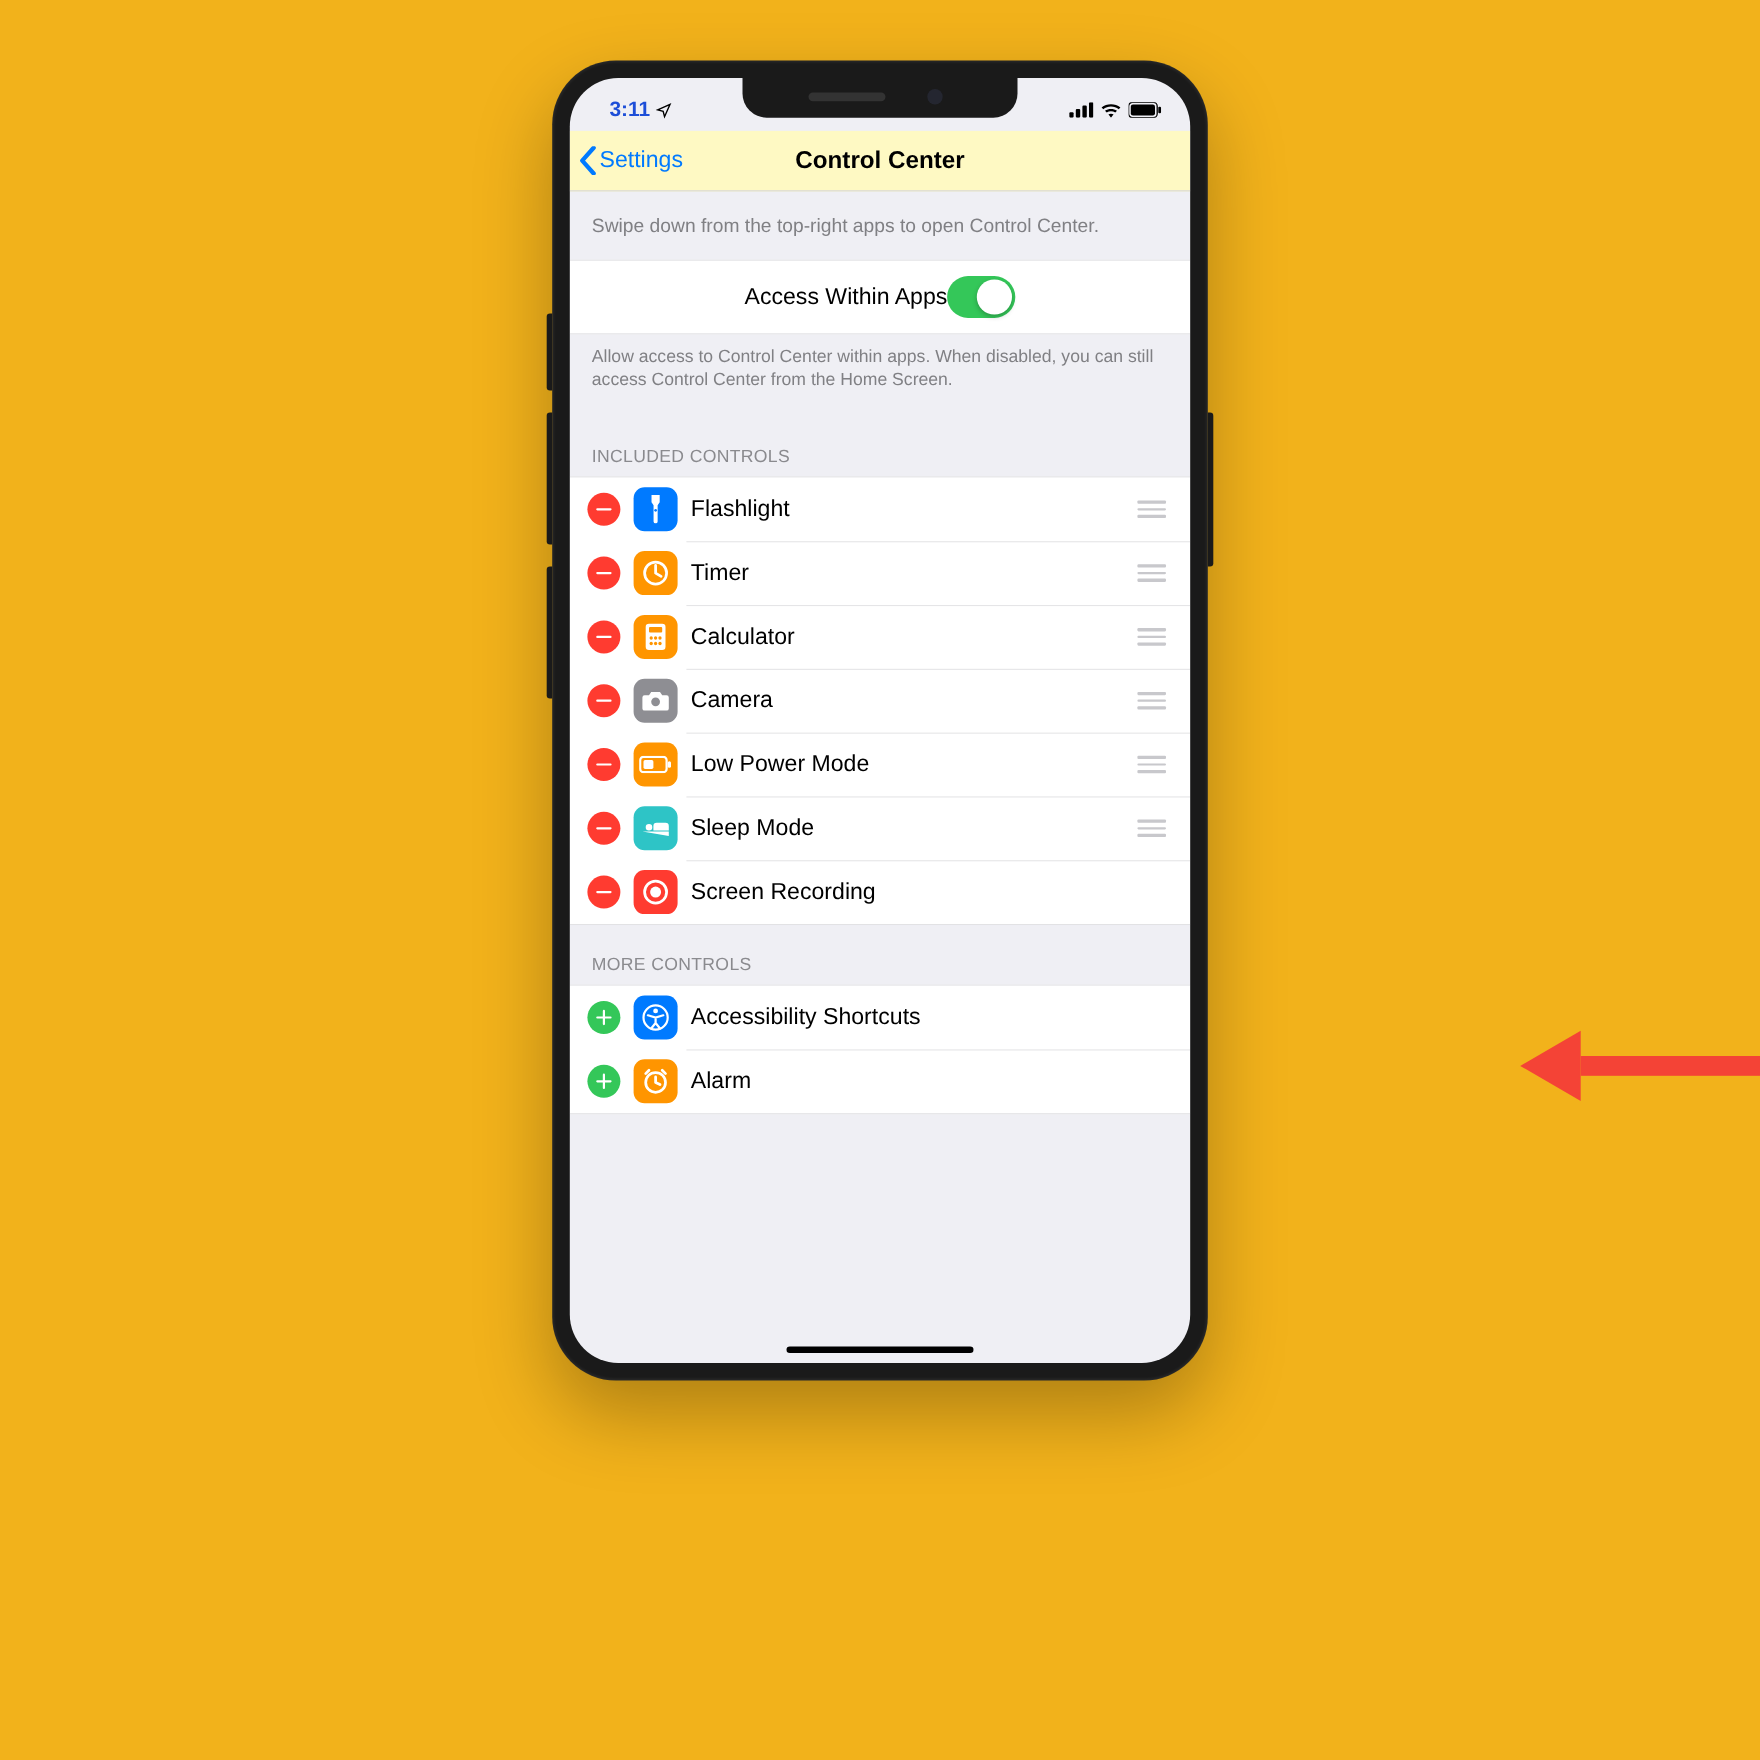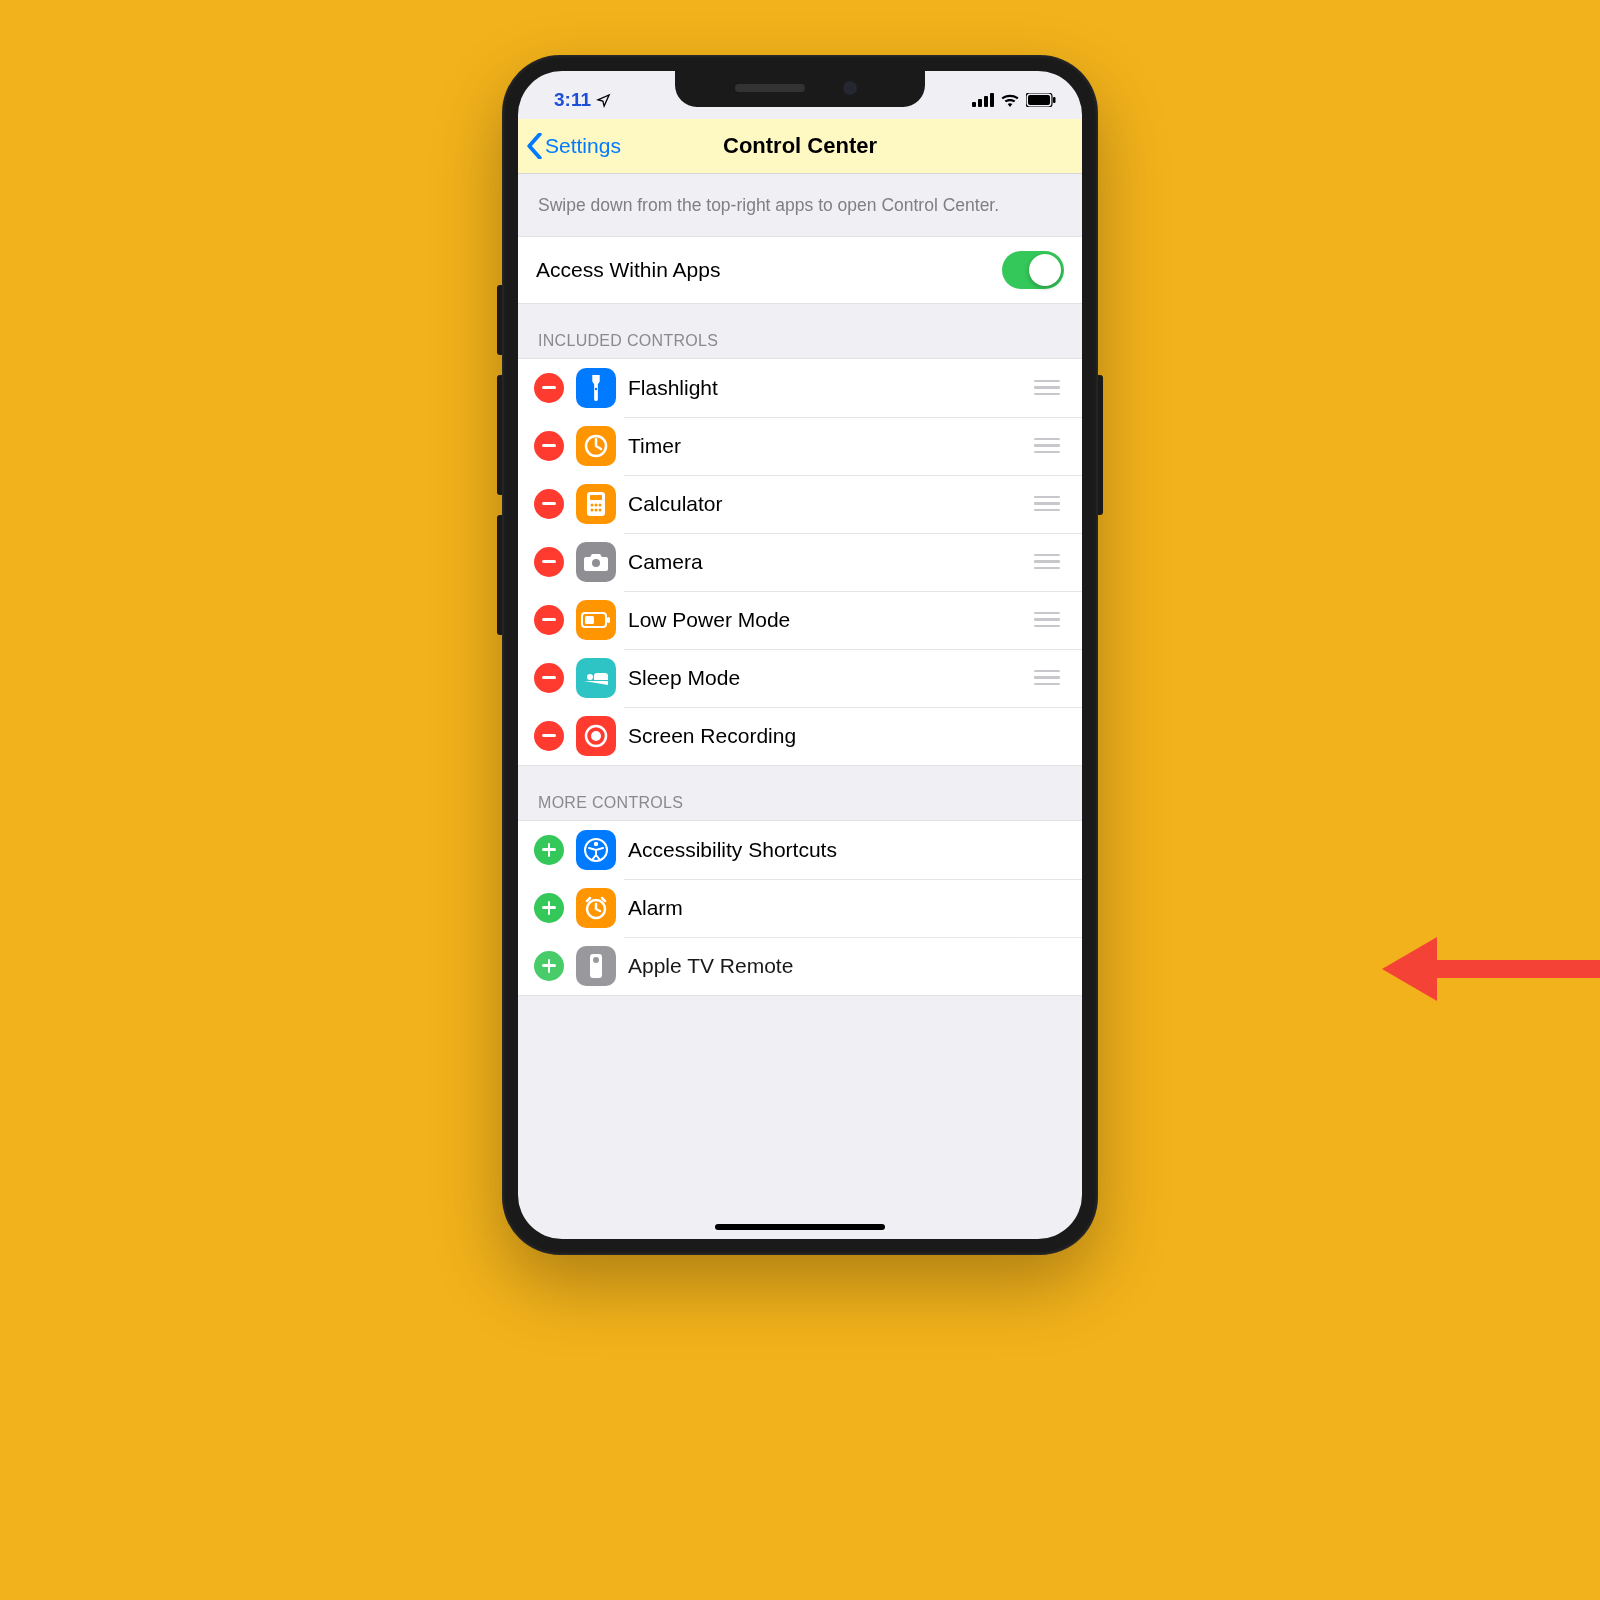--- a/index.html
+++ b/index.html
@@ -56,21 +56,21 @@
   .navbar {
     height: 55px; background:#fef9c3; border-bottom:1px solid #d6d6d8;
     display:flex;align-items:center;position:relative;
   }
   .back {
     position:absolute;left:8px;display:flex;align-items:center;color:#007aff;font-size:21px;
   }
   .title { margin:0 auto; font-size:22px; font-weight:600; }
   .content{height:calc(100% - 103px);overflow:hidden;}
   .hint{padding:20px 20px 18px;font-size:17.5px;color:#808084;line-height:1.35;}
-  .cell{background:#fff;border-top:1px solid #e2e2e4;border-bottom:1px solid #e2e2e4;padding:14px 18px;display:flex;align-items:center;justify-content:space-between;}
+  .cell{background:#fff;border-top:1px solid #e2e2e4;border-bottom:1px solid #e2e2e4;padding:14px 18px;display:flex;align-items:center;justify-content:center;}
   .cell-title{font-size:21px;color:#000;}
   .subhint{padding:10px 20px 22px;font-size:16px;color:#808084;line-height:1.35;}
   .header{padding:28px 20px 8px;font-size:16px;color:#8a8a8e;letter-spacing:.3px;}
   .list{background:#fff;border-top:1px solid #e2e2e4;border-bottom:1px solid #e2e2e4;}
   .row{display:flex;align-items:center;padding:9px 18px 9px 16px;gap:12px;position:relative;}
   .row + .row::before{content:"";position:absolute;top:0;left:106px;right:0;height:1px;background:#e5e5e7;}
   .action-btn{width:30px;height:30px;border-radius:50%;display:flex;align-items:center;justify-content:center;flex-shrink:0;}
   .remove{background:#ff3b30;}
   .add{background:#34c759;}
   .action-btn .bar{width:14px;height:2.5px;background:#fff;border-radius:2px;}
@@ -135,20 +135,21 @@
         <div class="title">Control Center</div>
       </div>
 
       <div class="content">
         <div class="hint">Swipe down from the top-right apps to open Control Center.</div>
 
         <div class="cell">
           <span class="cell-title">Access Within Apps</span>
           <div class="toggle"></div>
         </div>
+        <div class="subhint">Allow access to Control Center within apps. When disabled, you can still access Control Center from the Home Screen.</div>
 
         <div class="header">INCLUDED CONTROLS</div>
         <div class="list">
 
           <div class="row">
             <div class="action-btn remove">
                 <div class="bar"></div>
               </div>
             <div class="appicon" style="background:#007aff">
               <svg width="20" height="26" viewBox="0 0 20 28">
@@ -294,30 +295,20 @@
             <div class="action-btn add"></div>
             <div class="appicon" style="background:#ff9500">
               <svg width="26" height="26" viewBox="0 0 26 26">
                   <circle cx="13" cy="14" r="9" fill="none" stroke="#fff" stroke-width="2.5"></circle>
                   <path d="M13 14 L13 9 M13 14 L17 16 M4 6 L7 3 M22 6 L19 3" stroke="#fff" stroke-width="2.5" stroke-linecap="round"></path>
                 </svg>
             </div>
             <span class="row-label">Alarm</span>
           </div>
 
-          <div class="row" style="opacity:.9;">
-            <div class="action-btn add"></div>
-            <div class="appicon" style="background:#8e8e93">
-              <svg width="14" height="26" viewBox="0 0 14 26">
-                  <rect x="1" y="1" width="12" height="24" rx="3" fill="#fff"></rect>
-                  <circle cx="7" cy="7" r="3" fill="#8e8e93"></circle>
-                </svg>
-            </div>
-            <span class="row-label">Apple TV Remote</span>
-          </div>
 
         </div>
       </div>
 
       <div class="homeind"></div>
     </div>
   </div>
 
   <div class="arrow">
     <div class="arrow-head"></div>

